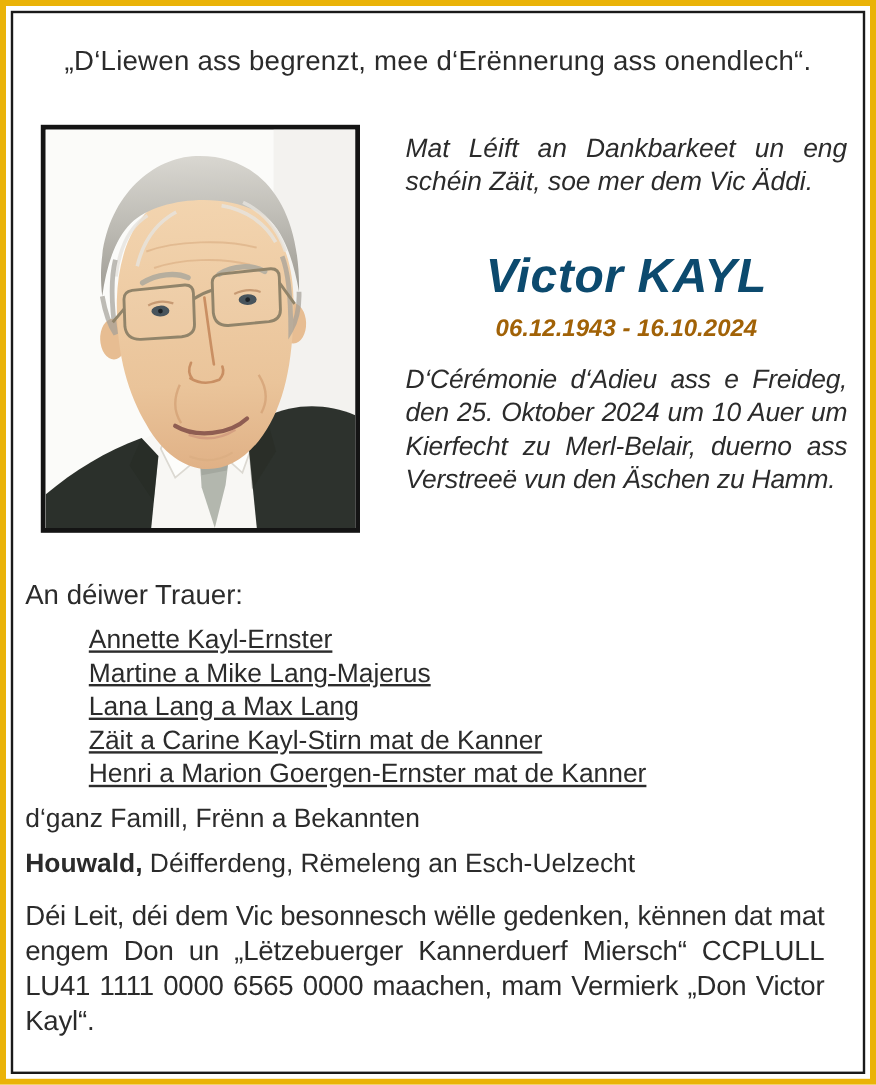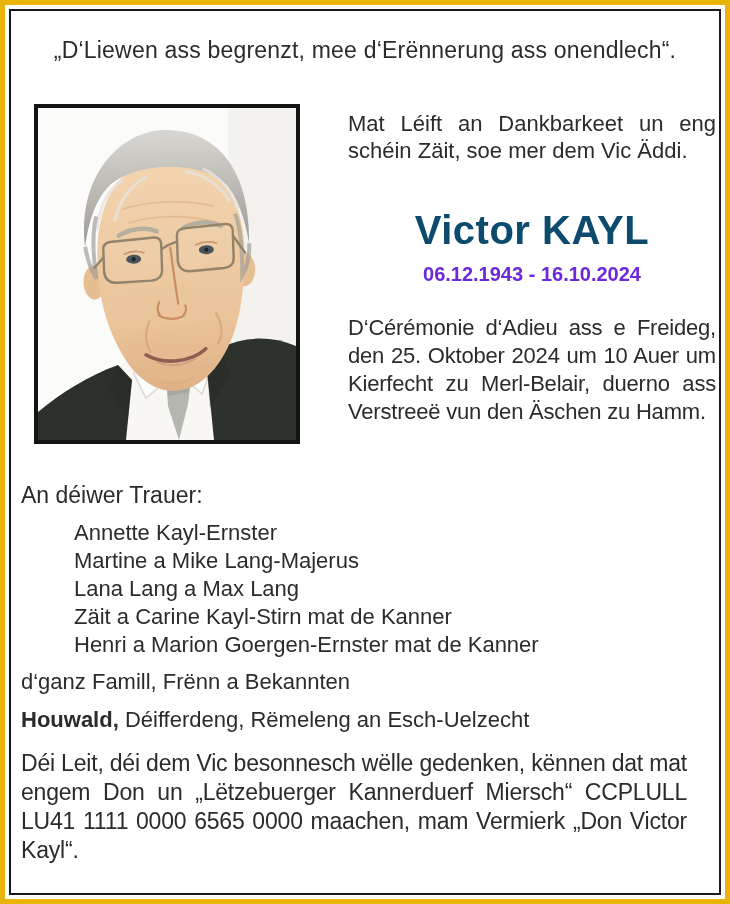--- a/index.html
+++ b/index.html
@@ -26,53 +26,53 @@
   }
   .photo-frame{
     position:absolute;left:29px;top:99px;
     width:266px;height:340px;
     box-sizing:border-box;
     border:4px solid #141414;
     background:#fbfbfa;
   }
   .photo-frame svg{display:block;width:100%;height:100%;}
   .right-col{
-    position:absolute;left:343px;top:99px;width:368px;
+    position:absolute;left:333px;top:99px;width:368px;font-style:italic;
   }
   .intro{
     margin:6px 0 0 0;
     font-size:22px;line-height:27px;
     text-align:justify;
   }
   .deceased-name{
     margin:44px 0 0 0;
     font-size:40px;font-weight:700;letter-spacing:.5px;
     text-align:center;color:#0c4a6e;
   }
   .deceased-dates{
     margin:10px 0 0 0;
     font-size:20px;font-weight:700;
-    text-align:center;color:#6d28d9;
+    text-align:center;color:#a16207;
   }
   .ceremony{
-    margin:28px 0 0 0;
+    margin:16px 0 0 0;
     font-size:22px;line-height:28px;
     letter-spacing:-.2px;
     text-align:justify;
   }
   .lower{
     position:absolute;left:16px;top:477px;width:666px;
   }
   .trauer-label{
     margin:0;font-size:23px;
   }
   .family-list{
     margin:10px 0 0 0;padding:0 0 0 53px;
     list-style:none;
-    font-size:22px;line-height:28px;
+    font-size:22px;line-height:28px;text-decoration:underline;
   }
   .famill{
     margin:10px 0 0 0;font-size:22px;
   }
   .places{
     margin:12px 0 0 0;font-size:22px;
   }
   .places .bold{font-weight:700;}
   .donation{
     margin:16px 0 0 0;

